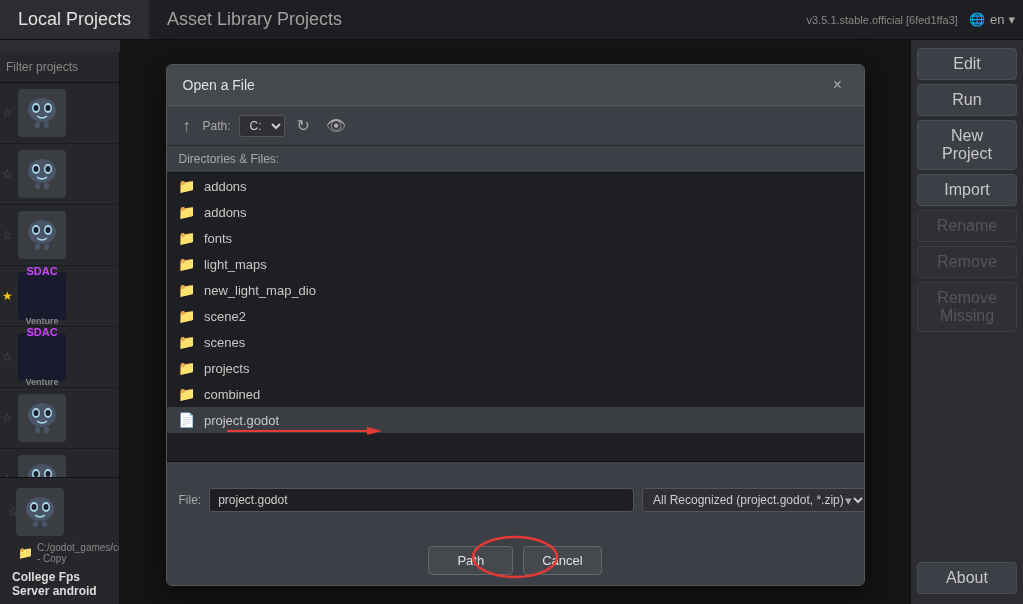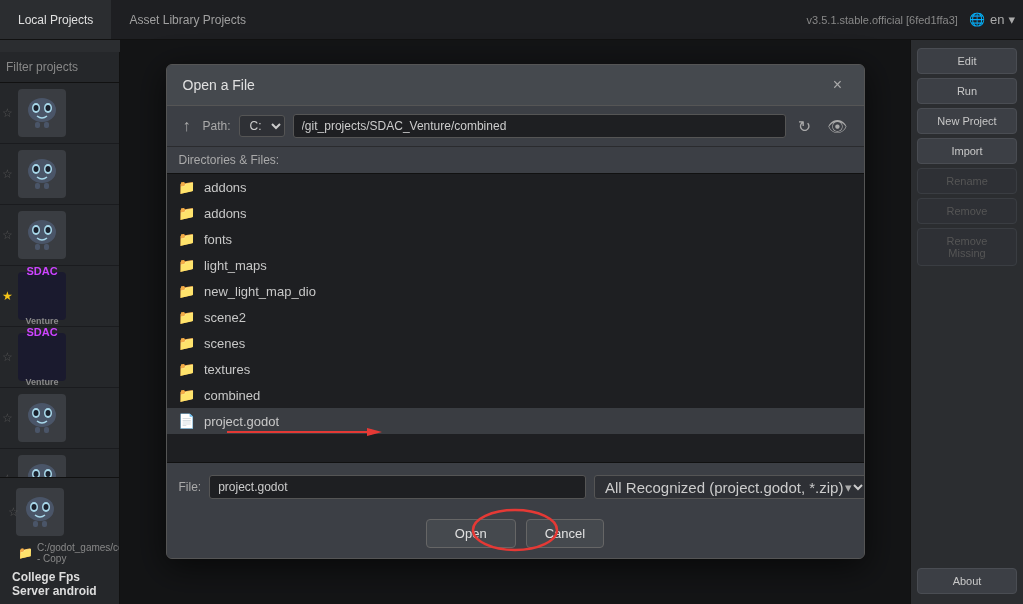--- a/index.html
+++ b/index.html
@@ -21,21 +21,21 @@
       background: #1e1f22;
       height: 40px;
       padding: 0 0;
       border-bottom: 1px solid #111;
     }
     .tab {
       padding: 0 18px;
       height: 100%;
       display: flex;
       align-items: center;
-      font-size: 12px;
+      font-size: 18px;
       color: #a0a0a0;
       cursor: pointer;
     }
     .tab.active {
       background: #2b2d30;
       color: #e0e0e0;
     }
     .version-info {
       margin-left: auto;
       color: #888;
@@ -130,21 +130,21 @@
       flex-direction: column;
       padding: 8px 6px;
       gap: 4px;
     }
     .r-btn {
       padding: 6px 10px;
       background: #3c3f45;
       border: 1px solid #4a4d53;
       border-radius: 4px;
       color: #c8c8c8;
-      font-size: 11px;
+      font-size: 16px;
       text-align: center;
       cursor: pointer;
     }
     .r-btn.disabled { color: #555; background: #2e3035; border-color: #3a3d42; cursor: default; }
 
     
     .center-area {
       flex: 1;
       display: flex;
       flex-direction: column;
@@ -271,21 +271,21 @@
     .folder-icon {
       color: #7ec8e3;
       font-size: 14px;
     }
     .file-icon-doc {
       color: #aaa;
       font-size: 14px;
     }
 
     .modal-bottom {
-      padding: 12px 12px;
+      padding: 26px 12px;
       background: #3c3f45;
       display: flex;
       align-items: center;
       gap: 8px;
     }
     .file-label {
       font-size: 12px;
       color: #aaa;
       white-space: nowrap;
     }
@@ -297,21 +297,21 @@
       color: #ccc;
       font-size: 12px;
       padding: 3px 8px;
       height: 24px;
     }
     .filter-select {
       background: #2e3035;
       border: 1px solid #555;
       border-radius: 3px;
       color: #ccc;
-      font-size: 15px;
+      font-size: 12px;
       padding: 2px 6px;
       height: 24px;
       min-width: 220px;
       cursor: pointer;
     }
 
     .modal-actions {
       padding: 8px 12px 10px;
       display: flex;
       align-items: center;
@@ -493,21 +493,20 @@
           <span class="modal-title">Open a File</span>
           <span class="close-btn">×</span>
         </div>
 
         <div class="modal-path-bar">
           <span class="path-up-btn">↑</span>
           <span class="path-label">Path:</span>
           <select class="drive-select">
             <option>C:</option>
           </select>
-          <input class="path-input" type="text" value="/git_projects/SDAC_Venture/combined" style="">
           <span class="path-icon-btn">↻</span>
           <span class="path-icon-btn">👁</span>
         </div>
 
         <div class="dir-label">Directories &amp; Files:</div>
 
         <div class="file-list">
 
           <div class="file-item">
             <span class="folder-icon">📁</span>
@@ -532,21 +531,21 @@
           <div class="file-item">
             <span class="folder-icon">📁</span>
             <span>scene2</span>
           </div>
           <div class="file-item">
             <span class="folder-icon">📁</span>
             <span>scenes</span>
           </div>
           <div class="file-item">
             <span class="folder-icon">📁</span>
-            <span>textures</span>
+            <span>projects</span>
           </div>
           <div class="file-item">
             <span class="folder-icon">📁</span>
             <span>combined</span>
           </div>
 
           <div class="file-item selected" style="position:relative;">
             <span class="file-icon-doc">📄</span>
             <span>project.godot</span>
 
@@ -560,21 +559,21 @@
         <div class="modal-bottom">
           <span class="file-label">File:</span>
           <input class="file-input" type="text" value="project.godot" style="">
           <select class="filter-select">
             <option>All Recognized (project.godot, *.zip)</option>
           </select>
           <span style="color:#aaa; margin-left:-30px;">▾</span>
         </div>
 
         <div class="modal-actions" style="position:relative;">
-          <button class="btn-open" style="position:relative;">Open</button>
+          <button class="btn-open" style="position:relative;">Path</button>
           <button class="btn-cancel">Cancel</button>
 
           <svg style="position:absolute; left:50%; transform:translateX(-50%); top:-4px; pointer-events:none;" width="90" height="46" viewBox="0 0 90 46">
             <ellipse cx="45" cy="23" rx="42" ry="20" fill="none" stroke="#e53935" stroke-width="2.5"></ellipse>
           </svg>
         </div>
 
       </div>
     </div>
 

